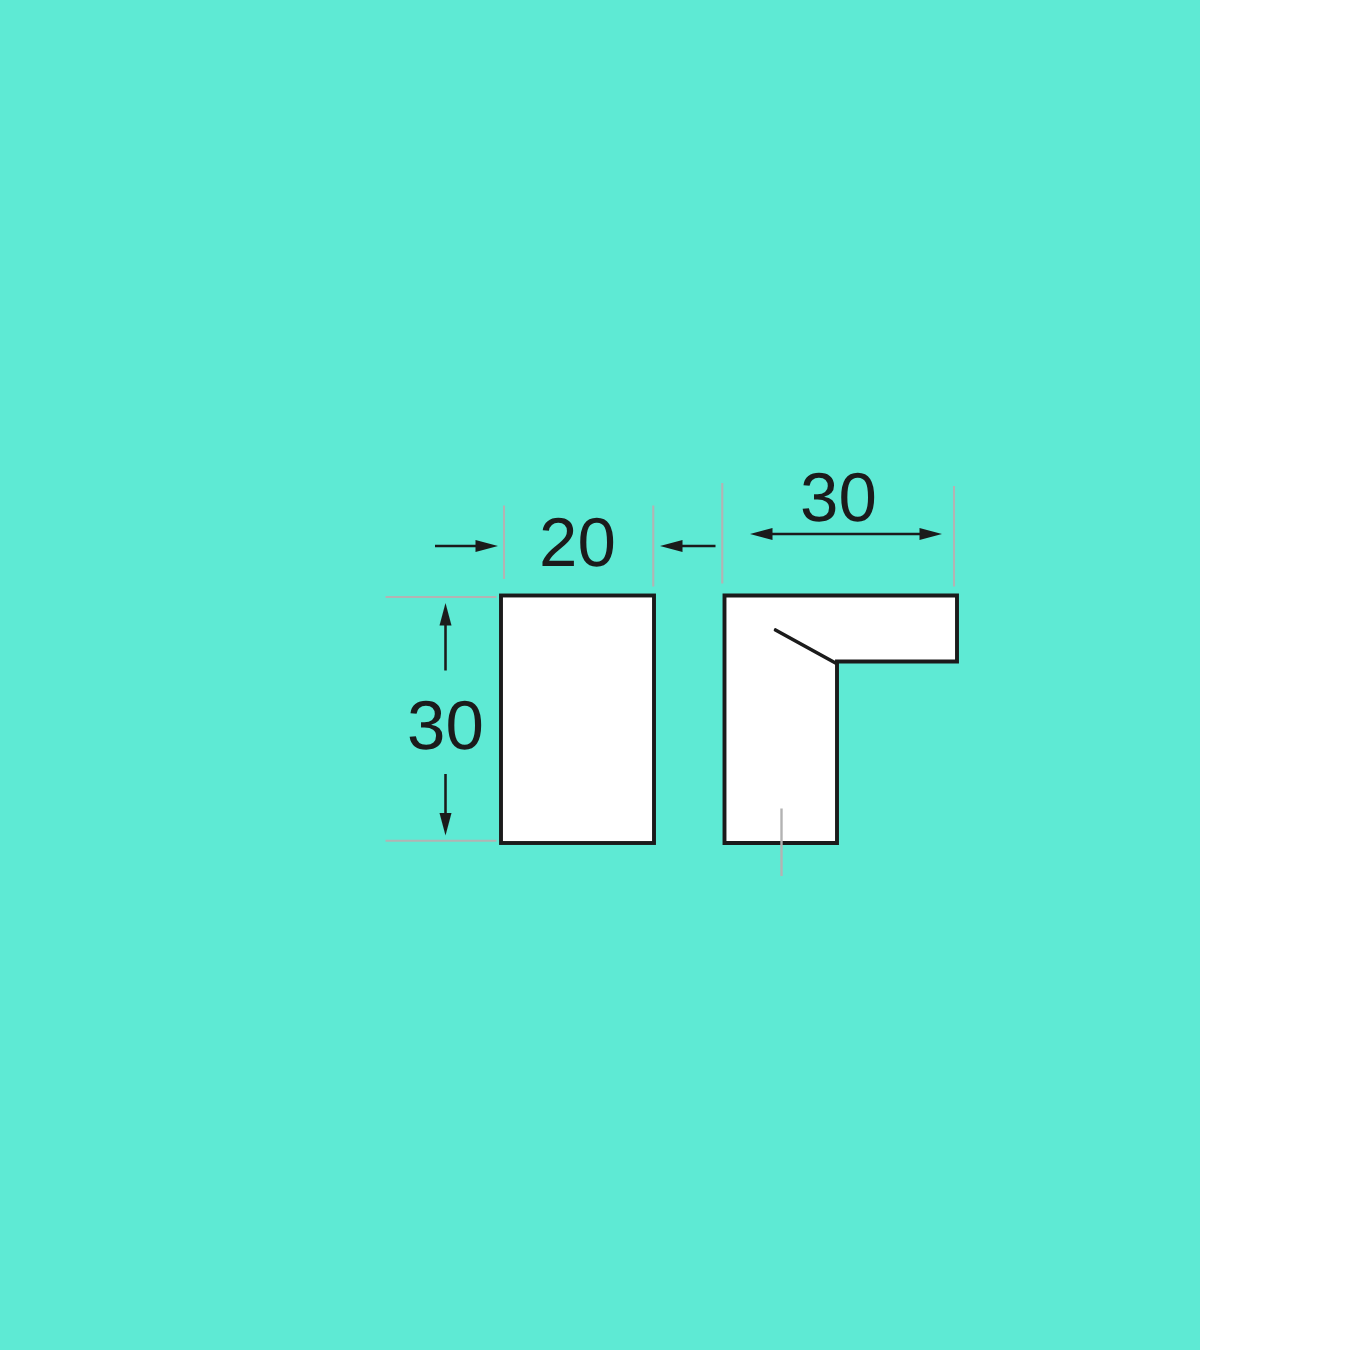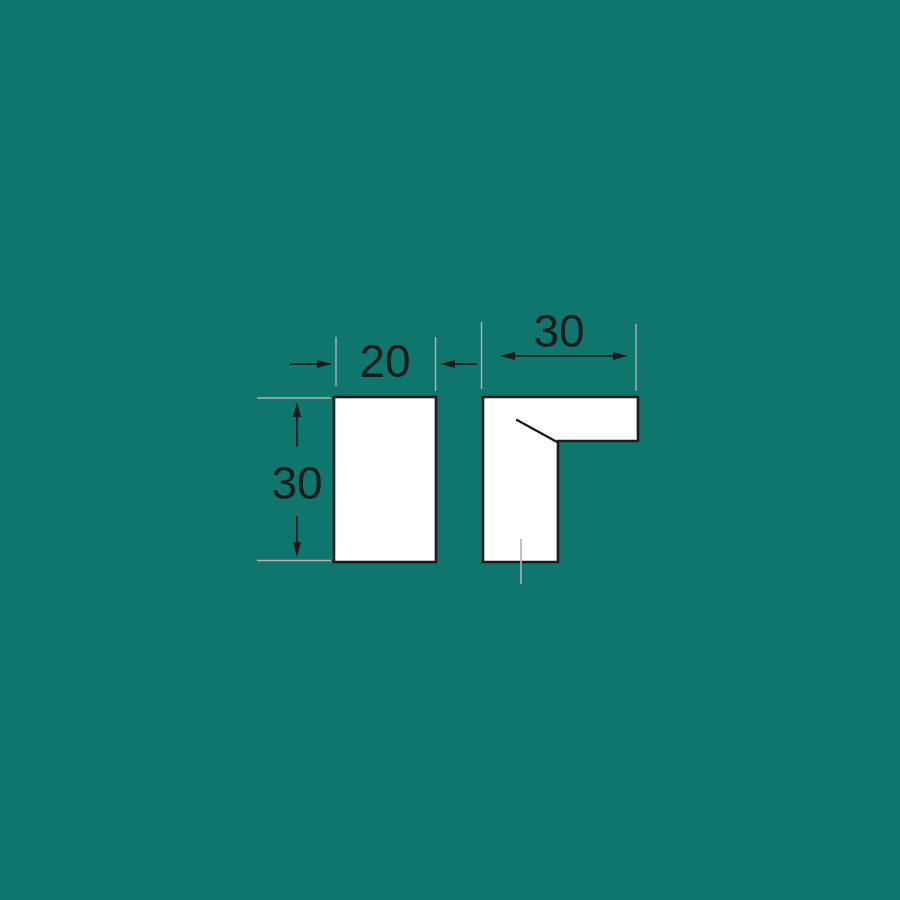--- a/index.html
+++ b/index.html
@@ -5,23 +5,23 @@
   html, body {
     margin: 0;
     padding: 0;
     width: 900px;
     height: 900px;
     background: #ffffff;
     overflow: hidden;
   }
   .stage {
     position: relative;
-    width: 900px;
+    width: 800px;
     height: 900px;
-    background: #0f766e;
+    background: #5eead4;
   }
   svg { display: block; }
   .outline {
     fill: #ffffff;
     stroke-width: 2.6;
     stroke-linejoin: miter;
     stroke-linecap: square;
   }
   .edge {
     fill: none;

